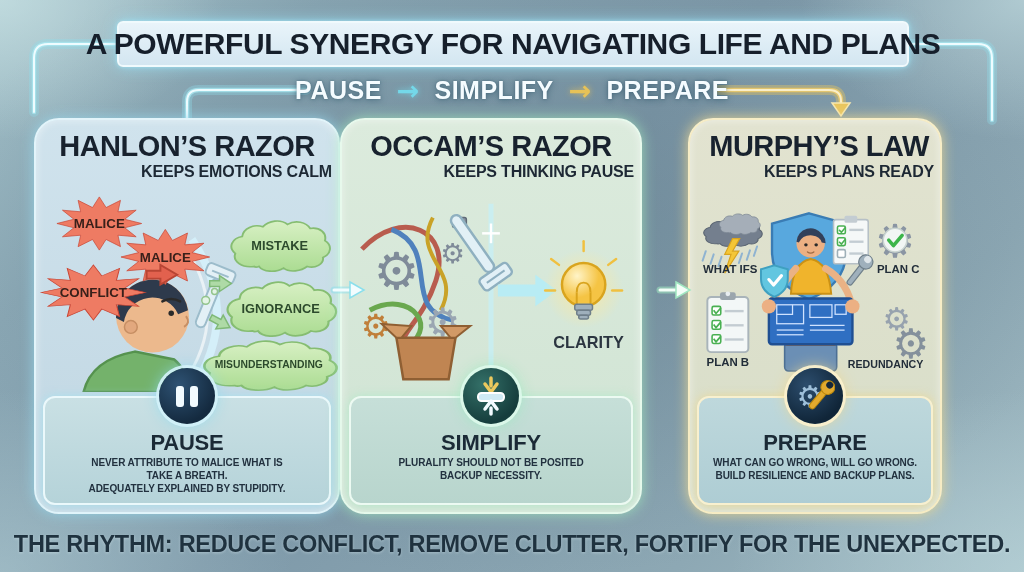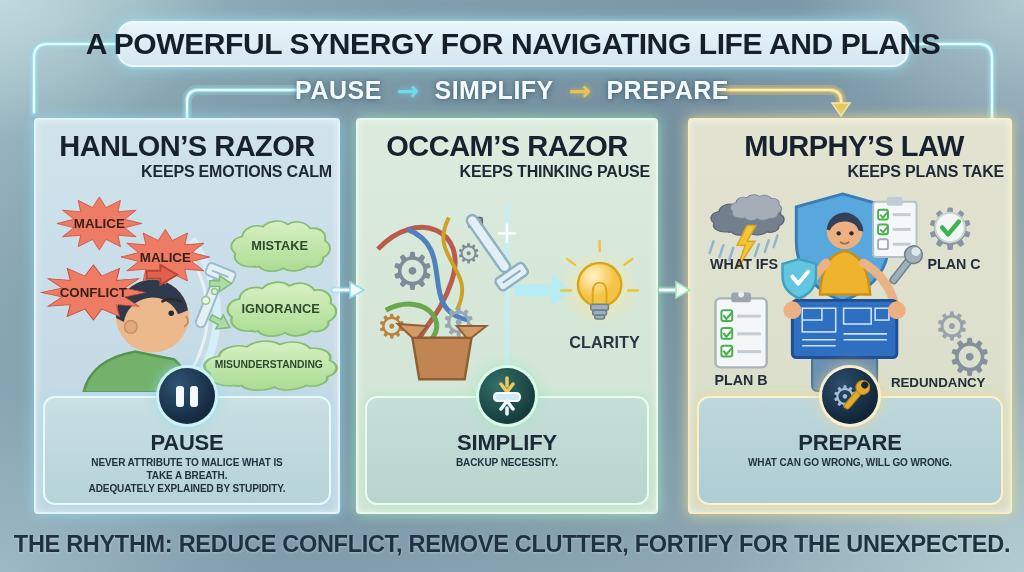--- a/index.html
+++ b/index.html
@@ -14,45 +14,45 @@
       radial-gradient(420px 260px at 0% 100%, rgba(196,224,228,.4), rgba(196,224,228,0) 70%),
       radial-gradient(900px 520px at 50% 42%, rgba(84,110,126,.38), rgba(84,110,126,0) 65%),
       linear-gradient(135deg,#a3c1c9 0%,#8aa7b4 20%,#7e99a9 48%,#8da8b4 78%,#a2bcc4 100%);
   }
   svg text{font-family:"Liberation Sans",sans-serif;}
   .overlay{position:absolute;inset:0;z-index:1;}
   .overlay-top{position:absolute;inset:0;z-index:6;pointer-events:none;}
 
   .title-box{
     position:absolute;left:117px;top:21px;width:792px;height:46px;z-index:4;
-    display:flex;align-items:center;justify-content:center;border-radius:16px;
+    display:flex;align-items:center;justify-content:center;border-radius:6px;
     background:linear-gradient(180deg,#e9f4fa 0%,#d3e6f1 100%);
     border:2px solid #f0fafd;
     box-shadow:0 0 16px rgba(150,220,240,.85),0 0 4px rgba(170,230,245,.9);
   }
   .title-box span{font-size:30px;font-weight:800;color:#161f2b;letter-spacing:-.4px;white-space:nowrap;}
 
   .flow-row{
     position:absolute;left:0;right:0;top:74px;height:32px;z-index:4;
     display:flex;align-items:center;justify-content:center;gap:15px;
   }
   .flow-step{font-size:25px;font-weight:800;color:#f5fcff;letter-spacing:.5px;
     text-shadow:0 1px 6px rgba(35,75,95,.6),0 0 2px rgba(35,75,95,.4);}
   .flow-arrow{font-size:27px;font-weight:700;font-family:"DejaVu Sans",sans-serif;line-height:1;}
   .flow-arrow.cyan{color:#74d8e9;text-shadow:0 0 6px rgba(116,216,233,.8);}
   .flow-arrow.gold{color:#e7c257;text-shadow:0 0 6px rgba(231,194,87,.8);}
 
-  .panel{position:absolute;top:118px;height:396px;z-index:2;border-radius:4px;}
+  .panel{position:absolute;top:118px;height:396px;z-index:2;border-radius:25px;}
   .panel.p1{left:34px;width:306px;
     background:linear-gradient(180deg,#d0e3ed 0%,#c0d6e2 100%);
     border:2px solid #e2f4fa;box-shadow:0 0 14px rgba(150,215,235,.85),inset 0 0 8px rgba(255,255,255,.5);}
-  .panel.p2{left:356px;width:302px;
+  .panel.p2{left:340px;width:302px;
     background:linear-gradient(180deg,#dcebdd 0%,#cfe3d3 100%);
     border:2px solid #e7f9ec;box-shadow:0 0 14px rgba(165,235,190,.8),inset 0 0 8px rgba(255,255,255,.5);}
-  .panel.p3{left:688px;width:324px;
+  .panel.p3{left:688px;width:254px;
     background:linear-gradient(180deg,#e2e3d0 0%,#d7ddc8 100%);
     border:2px solid #f7edc6;box-shadow:0 0 14px rgba(238,216,145,.9),inset 0 0 8px rgba(255,255,255,.5);padding-left:8px;}
 
   .panel h2{margin:11px 6px 0;text-align:center;font-size:29px;font-weight:800;
     color:#18222e;letter-spacing:-.5px;line-height:1.05;}
   .panel h3{margin:2px 6px 0;text-align:right;font-size:16px;font-weight:700;
     color:#1d2834;letter-spacing:-.2px;}
 
   .illus{position:absolute;left:0;right:0;top:70px;bottom:120px;}
   .illus svg{width:100%;height:100%;display:block;}
@@ -288,27 +288,28 @@
       <div class="circ">
         <svg width="32" height="42" viewBox="0 0 32 42">
           <line x1="16" y1="3" x2="16" y2="11" stroke="#ecc95e" stroke-width="3.5" stroke-linecap="round"></line>
           <path d="M10,9 l6,8 6,-8" fill="none" stroke="#ecc95e" stroke-width="3.5" stroke-linecap="round" stroke-linejoin="round"></path>
           <rect x="3" y="18" width="26" height="8" rx="3.5" fill="#cfeaf4" stroke="#ffffff" stroke-width="2"></rect>
           <line x1="16" y1="39" x2="16" y2="33" stroke="#f2fbff" stroke-width="3.5" stroke-linecap="round"></line>
           <path d="M10,34 l6,-8 6,8" fill="none" stroke="#f2fbff" stroke-width="3.5" stroke-linecap="round" stroke-linejoin="round"></path>
         </svg>
       </div>
       <div class="step-label">SIMPLIFY</div>
+      <div class="step-line">PLURALITY SHOULD NOT BE POSITED</div>
       <div class="step-line">BACKUP NECESSITY.</div>
     </div>
   </section>
 
   <section class="panel p3">
     <h2>MURPHY’S LAW</h2>
-    <h3>KEEPS PLANS TAKE</h3>
+    <h3>KEEPS PLANS READY</h3>
     <div class="illus">
       <svg viewBox="0 0 317 205">
 
         <g>
           <use href="#cloudP" transform="translate(16,10) scale(0.74,0.56)" fill="#747f8e" stroke="#5a московcf" stroke-width="2"></use>
           <use href="#cloudP" transform="translate(16,10) scale(0.74,0.56)" fill="#747f8e" stroke="#5e6874" stroke-width="2"></use>
           <use href="#cloudP" transform="translate(36,4) scale(0.52,0.42)" fill="#a5aeb8" stroke="#7c8692" stroke-width="2"></use>
           <g stroke="#8fb3d1" stroke-width="2.5" stroke-linecap="round">
             <line x1="20" y1="52" x2="16" y2="64"></line>
               <line x1="30" y1="56" x2="26" y2="68"></line>
@@ -415,20 +416,21 @@
           <text x="15" y="31" text-anchor="middle" font-family="DejaVu Sans" font-size="30" fill="#9fc0da">⚙</text>
           <g transform="translate(29,16) rotate(40)">
             <rect x="-3" y="-1" width="6" height="22" rx="3" fill="#e2aa2e" stroke="#b8860b" stroke-width="1"></rect>
             <circle cx="0" cy="-6" r="7" fill="#e2aa2e" stroke="#b8860b" stroke-width="1"></circle>
             <circle cx="0" cy="-9" r="3.5" fill="#14273a"></circle>
           </g>
         </svg>
       </div>
       <div class="step-label">PREPARE</div>
       <div class="step-line">WHAT CAN GO WRONG, WILL GO WRONG.</div>
+      <div class="step-line">BUILD RESILIENCE AND BACKUP PLANS.</div>
       <div class="step-line"></div>
     </div>
   </section>
 
   <svg class="overlay-top" viewBox="0 0 1024 572">
     <g>
       <line x1="334" y1="290" x2="350" y2="290" stroke="#8adfec" stroke-width="7" opacity=".5" stroke-linecap="round"></line>
       <line x1="334" y1="290" x2="350" y2="290" stroke="#f2fcfe" stroke-width="3" stroke-linecap="round"></line>
       <polygon points="350,282 364,290 350,298" fill="#f2fcfe" stroke="#8adfec" stroke-width="1.5"></polygon>
     </g>

